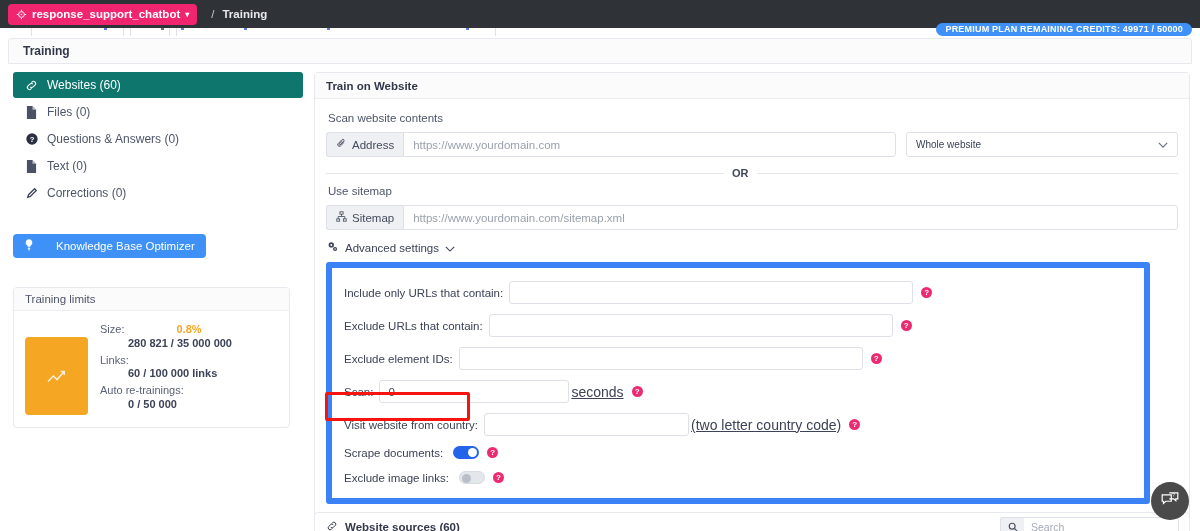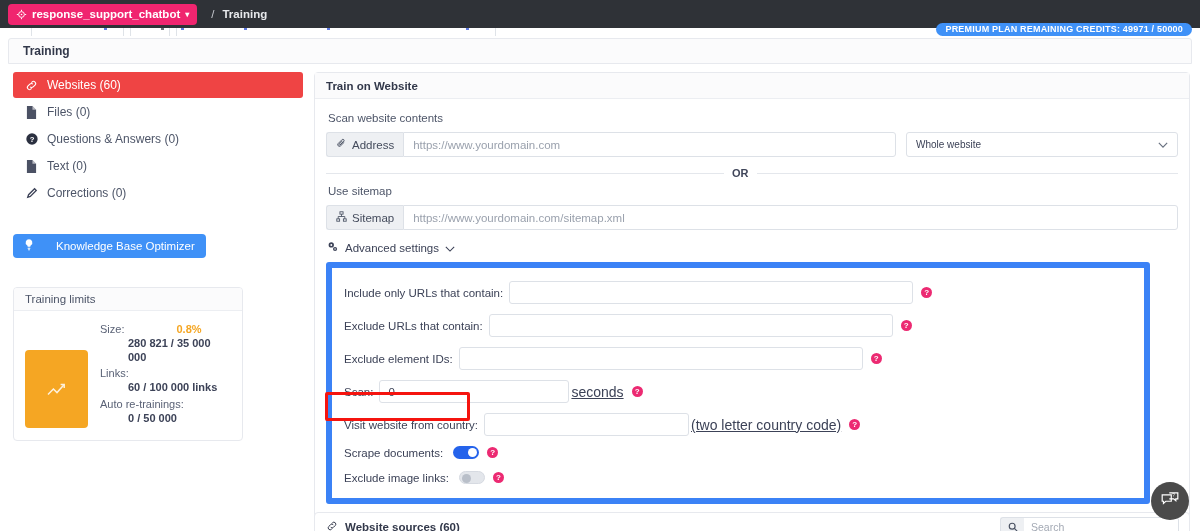--- a/index.html
+++ b/index.html
@@ -83,38 +83,38 @@
     display: flex; align-items: center; gap: 9px;
     height: 26px;
     padding: 0 12px;
     border-radius: 3px;
     color: #4d5568;
     font-size: 12px;
     margin-bottom: 0;
     cursor: pointer;
   }
   .nav-item + .nav-item { margin-top: 1px; }
-  .nav-item.active { background: #ef4444; color: #ffffff; }
+  .nav-item.active { background: #0f766e; color: #ffffff; }
   .nav-item .ico { width: 13px; height: 13px; display: inline-flex; align-items: center; justify-content: center; flex: 0 0 13px; }
   .nav-item .ico svg { display: block; }
 
   .kbo-btn {
     margin-top: 28px;
     display: inline-flex; align-items: center; gap: 22px;
     background: #3f91f7; color: #fff;
     border: none; border-radius: 4px;
     height: 24px; padding: 0 11px;
     font-size: 11.5px; font-family: inherit;
     cursor: pointer;
     white-space: nowrap;
   }
 
   .limits-card {
     margin-top: 29px;
-    width: 230px;
+    width: 277px;
     background: #fff;
     border: 1px solid #e7e9ee;
     border-radius: 4px;
     overflow: hidden;
   }
   .limits-head {
     height: 23px; display: flex; align-items: center;
     padding-left: 11px;
     background: #fbfbfc;
     border-bottom: 1px solid #eceef2;

